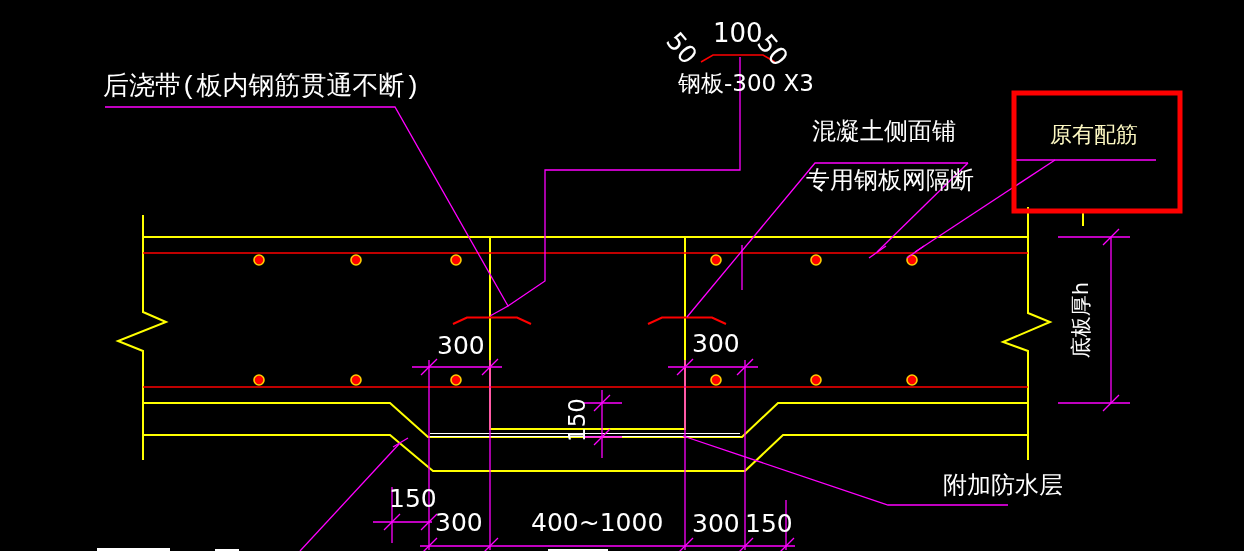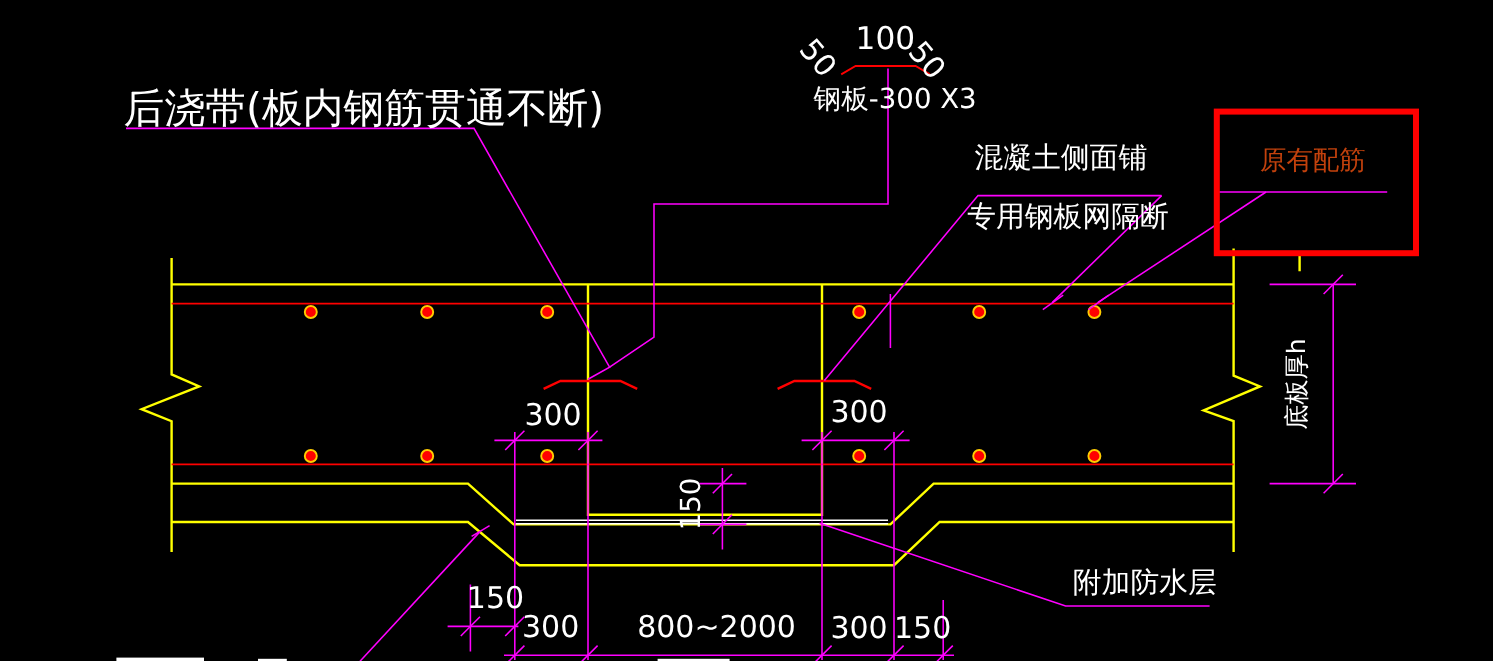--- a/index.html
+++ b/index.html
@@ -2,21 +2,21 @@
 <html><head>
 <meta charset="utf-8">
 <style>
   html,body{margin:0;padding:0;background:#000;}
   .stage{position:relative;width:1244px;height:551px;background:#000;overflow:hidden;
          font-family:"DejaVu Sans",sans-serif;}
   .stage svg{position:absolute;left:0;top:0;}
   .t{position:absolute;color:#fff;white-space:nowrap;line-height:1;letter-spacing:0;}
   .cjk{font-size:24px;}
   .num{font-size:25px;}
-  .magenta{color:#c2410c;}
+  .magenta{color:#fef9c3;}
   .rot50{transform:rotate(50deg);transform-origin:left top;}
   .vrot{transform:translate(-50%,-50%) rotate(-90deg);}
 </style>
 </head>
 <body>
 
 <div class="stage">
 
   <svg width="1244" height="551" viewBox="0 0 1244 551">
 
@@ -116,21 +116,21 @@
 
     <rect x="1014" y="93" width="166" height="118" fill="none" stroke="#ff0000" stroke-width="5"></rect>
 
     <g fill="#ffffff">
       <rect x="97" y="548" width="73" height="3"></rect>
       <rect x="215" y="549" width="24" height="2"></rect>
       <rect x="548" y="549" width="60" height="2"></rect>
     </g>
   </svg>
 
-  <div class="t cjk" style="left:103px;top:74px;font-size:34px;">后浇带(板内钢筋贯通不断)</div>
+  <div class="t cjk" style="left:103px;top:74px;font-size:26px;font-family:Liberation Mono, monospace;">后浇带(板内钢筋贯通不断)</div>
 
   <div class="t" style="left:678px;top:72px;font-size:23px;text-align:center;">钢板-300 X3</div>
 
   <div class="t num" style="left:713px;top:20px;font-size:26px;">100</div>
 
   <div class="t num rot50" style="left:681px;top:28px;font-size:25px;">50</div>
 
   <div class="t num rot50" style="left:772px;top:30px;font-size:25px;">50</div>
 
   <div class="t cjk" style="left:806px;top:168px;">专用钢板网隔断</div>
@@ -144,21 +144,21 @@
   <div class="t num" style="left:437px;top:333px;">300</div>
 
   <div class="t num" style="left:692px;top:331px;">300</div>
 
   <div class="t num vrot" style="left:577px;top:420px;font-size:23px;">150</div>
 
   <div class="t num" style="left:389px;top:486px;">150</div>
 
   <div class="t num" style="left:435px;top:510px;">300</div>
 
-  <div class="t num" style="left:531px;top:510px;">800~2000</div>
+  <div class="t num" style="left:531px;top:510px;">400~1000</div>
 
   <div class="t num" style="left:692px;top:511px;">300</div>
 
   <div class="t num" style="left:745px;top:511px;">150</div>
 
-  <div class="t cjk" style="left:894px;top:473px;">附加防水层</div>
+  <div class="t cjk" style="left:943px;top:473px;">附加防水层</div>
 
 </div>
 
 </body></html>

